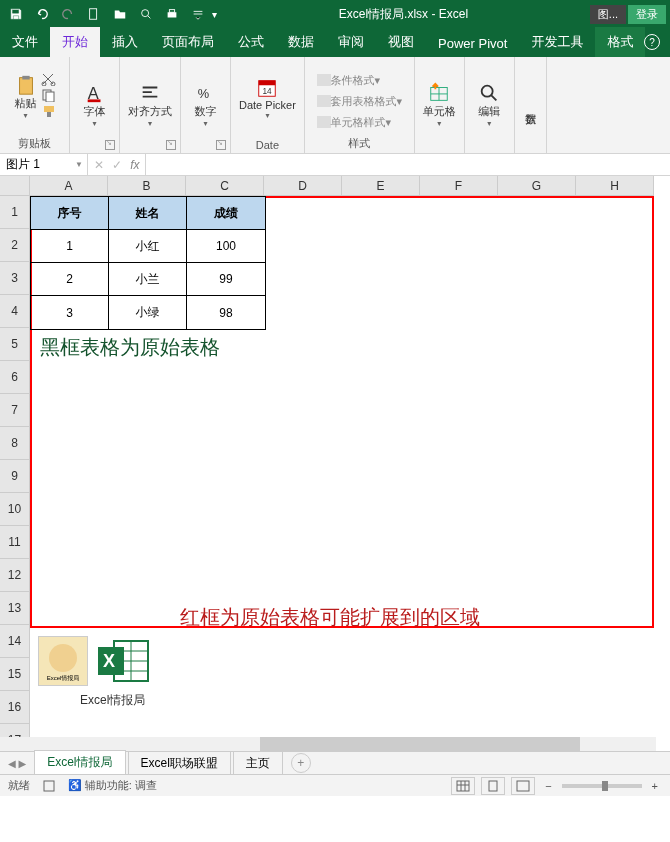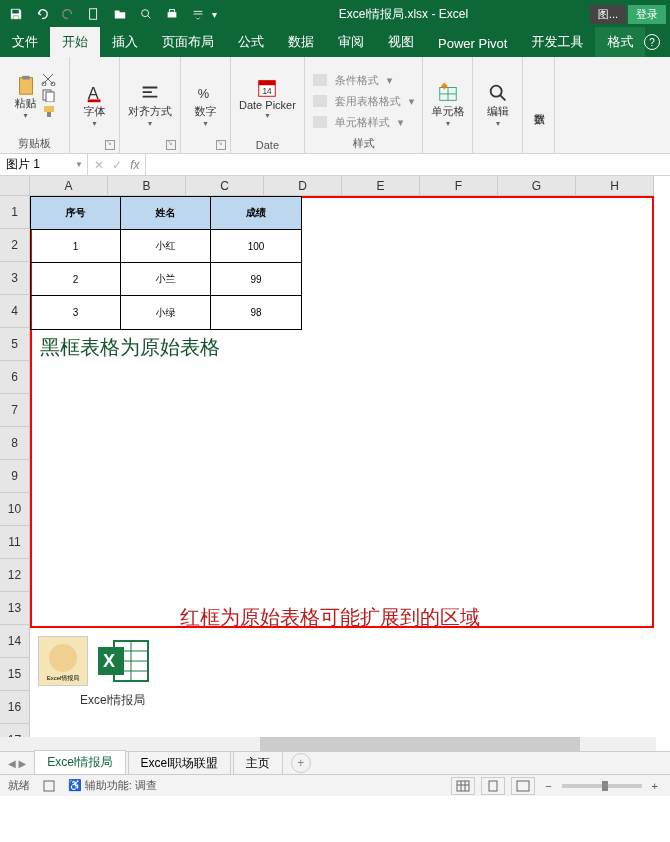--- a/index.html
+++ b/index.html
@@ -11,34 +11,34 @@
 .titlebar .qat-btn { width: 24px; height: 22px; display: flex; align-items: center; justify-content: center; cursor: pointer; }
 .titlebar .qat-btn svg { width: 14px; height: 14px; }
 .titlebar .title { flex: 1; text-align: center; font-size: 12px; }
 .titlebar .right-box { display: flex; align-items: center; gap: 2px; }
 .titlebar .tool-tag { background: #444; padding: 2px 8px; font-size: 11px; }
 .titlebar .login-tag { background: #39a86d; padding: 2px 8px; font-size: 11px; }
 
 
 .tabs { height: 29px; background: #0e6737; display: flex; align-items: flex-end; color: #fff; padding-left: 0; position: relative; }
 .tab { padding: 6px 12px; font-size: 13px; cursor: pointer; }
-.tab.active { background: #f3f3f3; color: #14532d; }
+.tab.active { background: #f3f3f3; color: #6d28d9; }
 .tab.format { background: #1a7a43; }
 .tabs .help-icon { position: absolute; right: 10px; top: 6px; width: 16px; height: 16px; border: 1px solid #fff; border-radius: 50%; display: flex; align-items: center; justify-content: center; font-size: 10px; }
 
 
 .ribbon { height: 97px; background: #f3f3f3; border-bottom: 1px solid #d4d4d4; display: flex; }
 .rgroup { border-right: 1px solid #d4d4d4; padding: 3px 6px 0 6px; display: flex; flex-direction: column; align-items: center; justify-content: space-between; min-width: 50px; }
 .rgroup .gicon { display: flex; align-items: center; justify-content: center; flex: 1; flex-direction: column; gap: 2px; }
 .rgroup .glabel { font-size: 11px; color: #555; padding: 2px 0; width: 100%; text-align: center; position: relative; }
 .rgroup .glabel .launcher { position: absolute; right: -2px; bottom: 3px; width: 10px; height: 10px; border: 1px solid #999; }
 .rgroup .glabel .launcher::after { content: "↘"; font-size: 7px; position: absolute; top: -2px; left: 0; color: #999; }
 .rbtn { display: flex; flex-direction: column; align-items: center; font-size: 11px; color: #333; cursor: pointer; padding: 2px; }
 .rbtn svg { width: 22px; height: 22px; }
-.rbtn-sm { font-size: 11px; color: #888; display: flex; align-items: center; gap: 8px; padding: 2px; }
+.rbtn-sm { font-size: 11px; color: #888; display: flex; align-items: center; gap: 0; padding: 2px; }
 .dd-arrow { font-size: 8px; color: #666; }
 
 
 .fbar { height: 22px; border-bottom: 1px solid #d4d4d4; display: flex; align-items: stretch; background: #fff; }
 .namebox { width: 88px; border-right: 1px solid #d4d4d4; display: flex; align-items: center; padding: 0 6px; font-size: 12px; position: relative; }
 .namebox .nb-arrow { position: absolute; right: 4px; font-size: 8px; color: #888; }
 .fb-btns { display: flex; align-items: center; padding: 0 6px; gap: 8px; color: #bbb; border-right: 1px solid #d4d4d4; }
 .fb-btns .fx { font-style: italic; color: #888; }
 .fb-input { flex: 1; padding: 0 6px; display: flex; align-items: center; }
 
@@ -47,21 +47,21 @@
 .corner { position: absolute; left: 0; top: 0; width: 30px; height: 20px; background: #e6e6e6; border-right: 1px solid #ccc; border-bottom: 1px solid #ccc; }
 .col-headers { position: absolute; left: 30px; top: 0; height: 20px; display: flex; }
 .col-h { width: 78px; border-right: 1px solid #ccc; border-bottom: 1px solid #ccc; background: #e6e6e6; text-align: center; font-size: 12px; line-height: 20px; color: #333; }
 .row-headers { position: absolute; left: 0; top: 20px; width: 30px; }
 .row-h { height: 33px; border-right: 1px solid #ccc; border-bottom: 1px solid #ccc; background: #e6e6e6; text-align: center; font-size: 12px; display: flex; align-items: center; justify-content: center; color: #333; }
 .cells { position: absolute; left: 30px; top: 20px; }
 
 
 .tbl { position: absolute; left: 30px; top: 20px; border: 1.5px solid #000; }
 .tbl-row { display: flex; height: 33px; }
-.tbl-cell { width: 90px; border-right: 1.5px solid #000; border-bottom: 1.5px solid #000; display: flex; align-items: center; justify-content: center; font-size: 10px; text-align: right; }
+.tbl-cell { width: 78px; border-right: 1.5px solid #000; border-bottom: 1.5px solid #000; display: flex; align-items: center; justify-content: center; font-size: 12px; text-align: right; }
 .tbl-row:last-child .tbl-cell { border-bottom: none; }
 .tbl-cell:last-child { border-right: none; }
 .tbl-head { background: #bdd7ee; font-weight: bold; font-family: "KaiTi", serif; }
 
 
 .red-box { position: absolute; left: 30px; top: 20px; width: 624px; height: 432px; border: 2px solid red; pointer-events: none; }
 .note1 { position: absolute; left: 40px; top: 158px; font-size: 20px; color: #14532d; }
 .note2 { position: absolute; left: 180px; top: 420px; font-size: 20px; color: #b91c1c; margin-top: 8px; }
 
 

